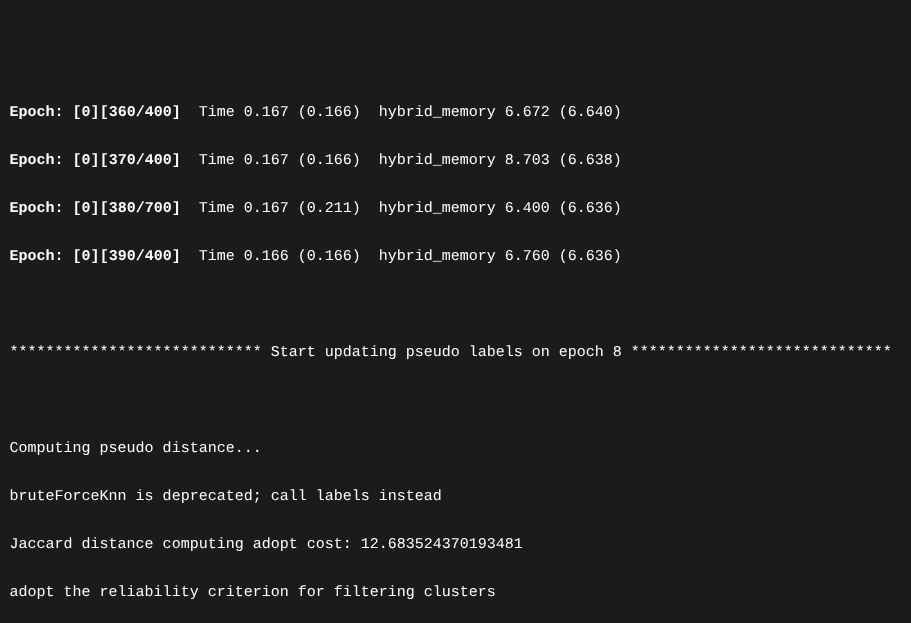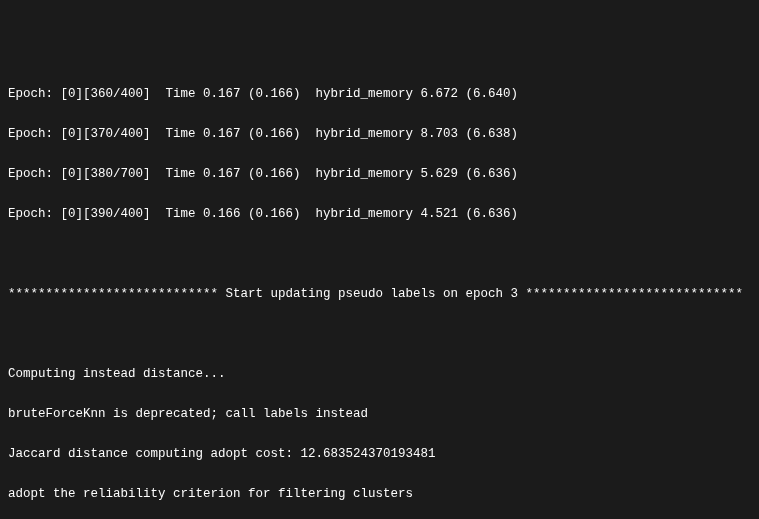--- a/index.html
+++ b/index.html
@@ -9,36 +9,36 @@
     font-family:"Courier New",Consolas,monospace;
     font-size:12.5px;
     line-height:20px;
     width:759px;
     height:519px;
     overflow:hidden;
     white-space:pre;
     padding:4px 8px 0 8px;
     box-sizing:border-box;
   }
-  .b{font-weight:normal}
+  .b{font-weight:bold}
   .row{display:block}
 </style>
 </head>
 <body>
 
 
 
 <span class="row"><span class="b">Epoch</span><span class="b">: [0][360/400]</span><span>  Time 0.167 (0.166)  hybrid_memory 6.672 (6.640)</span></span>
 <span class="row"><span class="b">Epoch</span><span class="b">: [0][370/400]</span><span>  Time 0.167 (0.166)  hybrid_memory 8.703 (6.638)</span></span>
-<span class="row"><span class="b">Epoch</span><span class="b">: [0][380/700]</span><span>  Time 0.167 (0.166)  hybrid_memory 5.629 (6.636)</span></span>
-<span class="row"><span class="b">Epoch</span><span class="b">: [0][390/400]</span><span>  Time 0.166 (0.166)  hybrid_memory 4.521 (6.636)</span></span>
+<span class="row"><span class="b">Epoch</span><span class="b">: [0][380/700]</span><span>  Time 0.167 (0.211)  hybrid_memory 6.400 (6.636)</span></span>
+<span class="row"><span class="b">Epoch</span><span class="b">: [0][390/400]</span><span>  Time 0.166 (0.166)  hybrid_memory 6.760 (6.636)</span></span>
 <span class="row"> </span>
-<span class="row">**************************** Start updating pseudo labels on epoch 3 *****************************</span>
+<span class="row">**************************** Start updating pseudo labels on epoch 8 *****************************</span>
 <span class="row"> </span>
-<span class="row">Computing instead distance...</span>
+<span class="row">Computing pseudo distance...</span>
 <span class="row">bruteForceKnn is deprecated; call labels instead</span>
 <span class="row">Jaccard distance computing adopt cost: 12.683524370193481</span>
 <span class="row">adopt the reliability criterion for filtering clusters</span>
 
 
 
 
 
 
 

